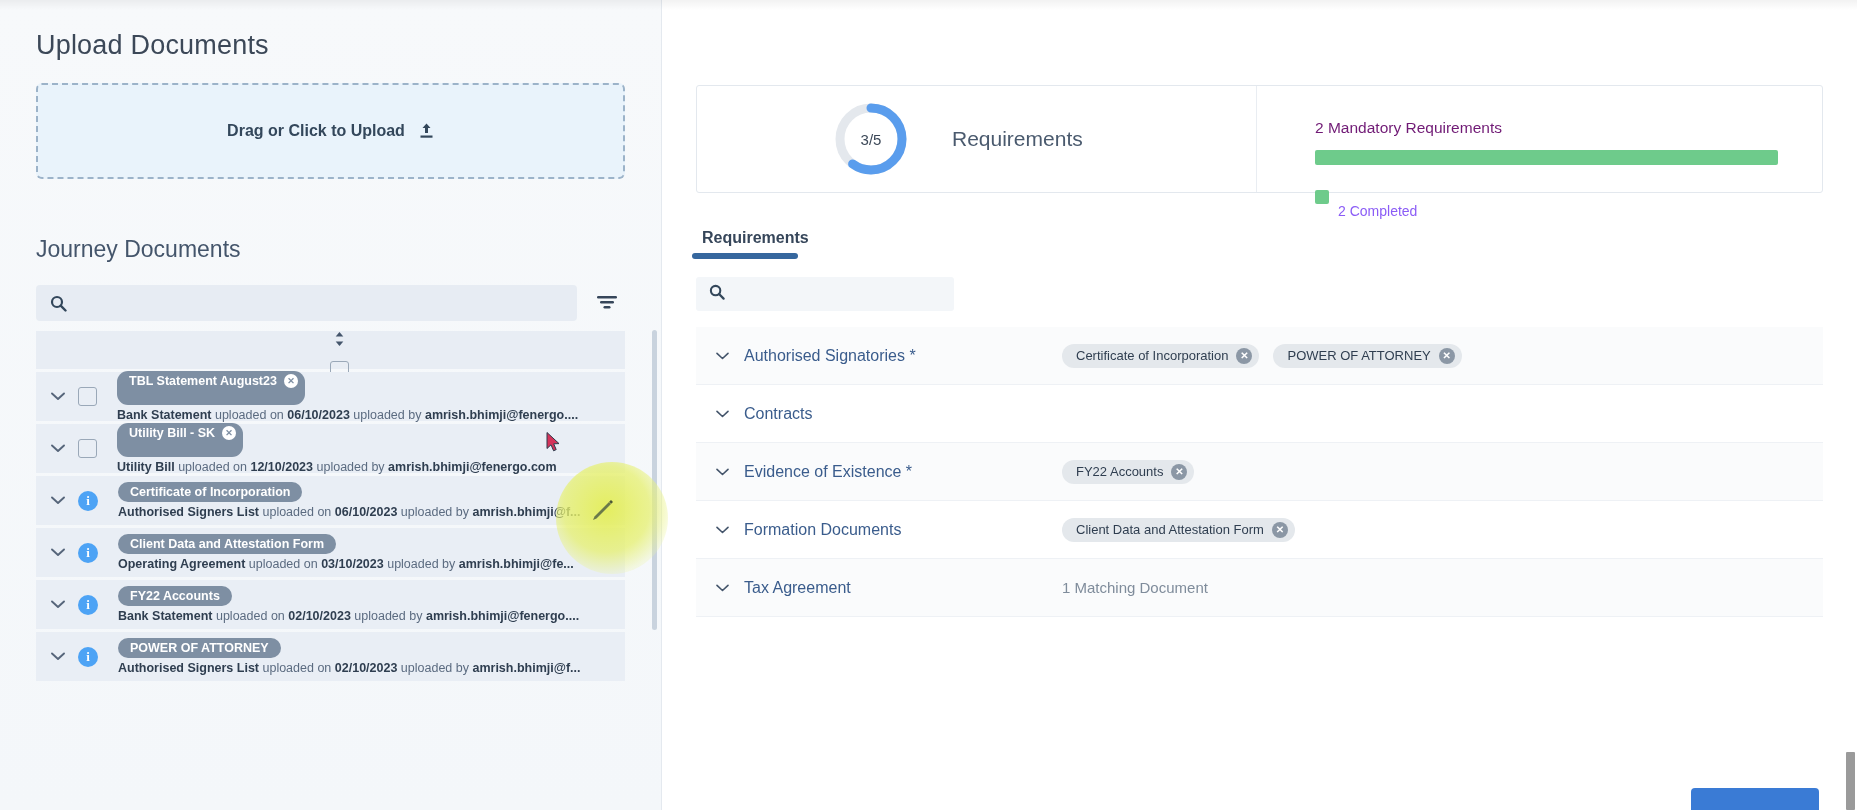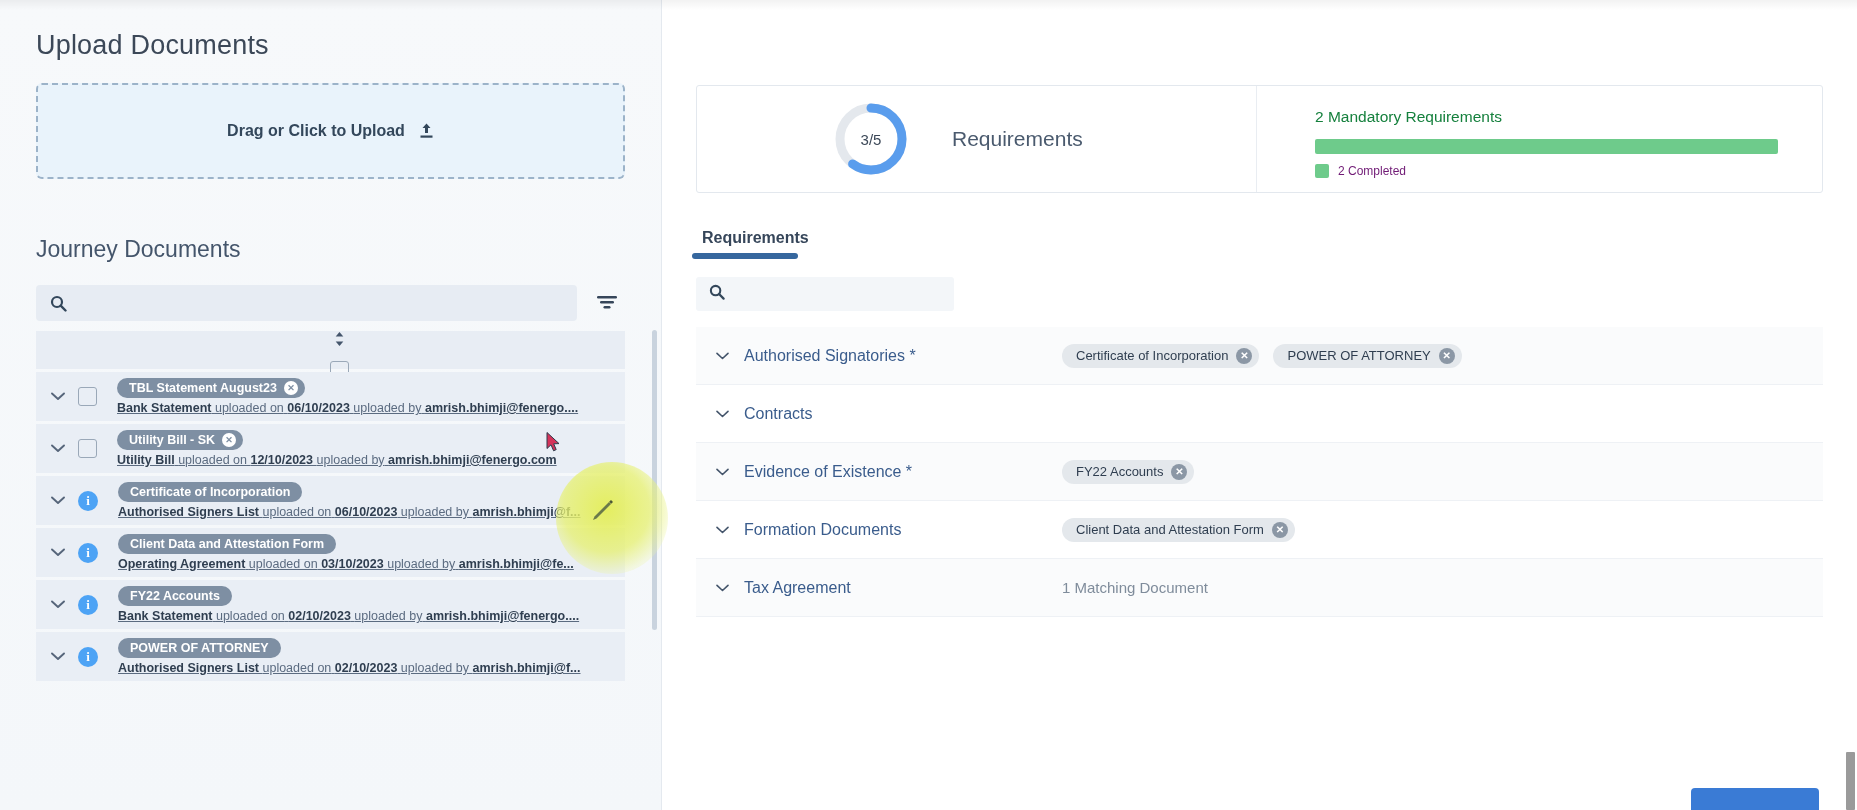--- a/index.html
+++ b/index.html
@@ -150,21 +150,21 @@
   }
   .doc-cell { display: flex; flex-direction: column; gap: 3px; margin-left: 8px; min-width:0; flex:1; }
   .doc-chip {
     display: inline-flex;
     align-items: center;
     gap: 7px;
     align-self: flex-start;
     background: #7e8fa3;
     color: #ffffff;
     border-radius: 11px;
-    padding: 3px 7px 3px 12px;
+    padding: 3px 7px 17px 12px;
     font-size: 12.5px;
     font-weight: 700;
     white-space: nowrap;
   }
   .doc-chip.noclose { padding: 3px 12px; }
   .chip-x {
     width: 14px; height: 14px;
     border-radius: 50%;
     background: #ffffff;
     color: #7e8fa3;
@@ -173,21 +173,20 @@
     display: flex; align-items: center; justify-content: center;
     flex: 0 0 auto;
     cursor: pointer;
   }
   .doc-meta {
     font-size: 12.5px;
     color: #5b6b80;
     white-space: nowrap;
     overflow: hidden;
     text-overflow: ellipsis;
-    text-decoration: underline;
   }
   .doc-meta b { color: #2f3e50; font-weight: 700; }
 
   .left-scrollbar {
     position: absolute;
     right: 4px; top: 330px;
     width: 5px; height: 300px;
     background: #c9d3de;
     border-radius: 3px;
   }
@@ -221,33 +220,33 @@
   .donut { position: relative; width: 78px; height: 78px; flex: 0 0 auto; }
   .donut svg { display:block; }
   .donut-text {
     position: absolute; inset: 0;
     display: flex; align-items: center; justify-content: center;
     font-size: 15px; color: #3c4858;
   }
   .summary-label { font-size: 21px; color: #4a5a6e; font-weight: 400; }
 
   .summary-right { flex: 1; padding: 22px 44px 0 58px; }
-  .mand-title { font-size: 15.5px; color: #15803d; font-weight: 400; }
+  .mand-title { font-size: 15.5px; color: #701a75; font-weight: 400; margin-top: 11px; }
   .progress-track {
     margin-top: 13px;
     height: 15px;
     width: 100%;
     background: #eceff3;
     border-radius: 2px;
     overflow: hidden;
   }
   .progress-fill { height: 100%; background: #6ecb8b; }
   .legend { margin-top: 10px; display: flex; align-items: center; gap: 9px; }
   .legend-swatch { width: 14px; height: 14px; background: #6ecb8b; border-radius: 2px; }
-  .legend-label { font-size: 12px; color: #701a75; }
+  .legend-label { font-size: 14px; color: #8b5cf6; margin-top: 28px; }
 
   .tabs { margin-top: 36px; display: flex; }
   .tab {
     position: relative;
     font-size: 16px;
     color: #36465a;
     font-weight: 700;
     padding: 0 6px 12px 6px;
     cursor: pointer;
   }

